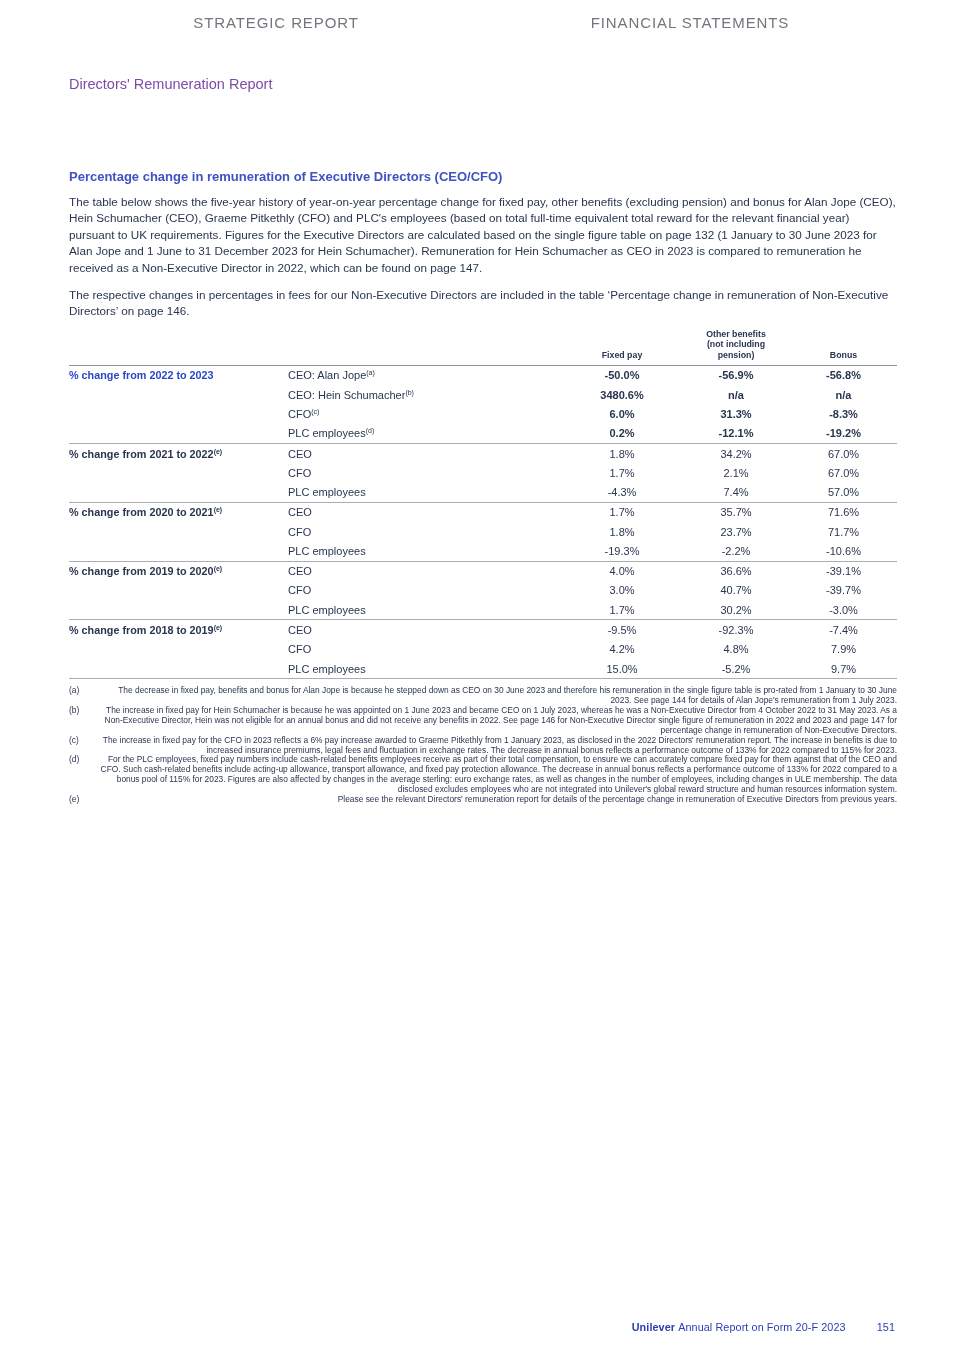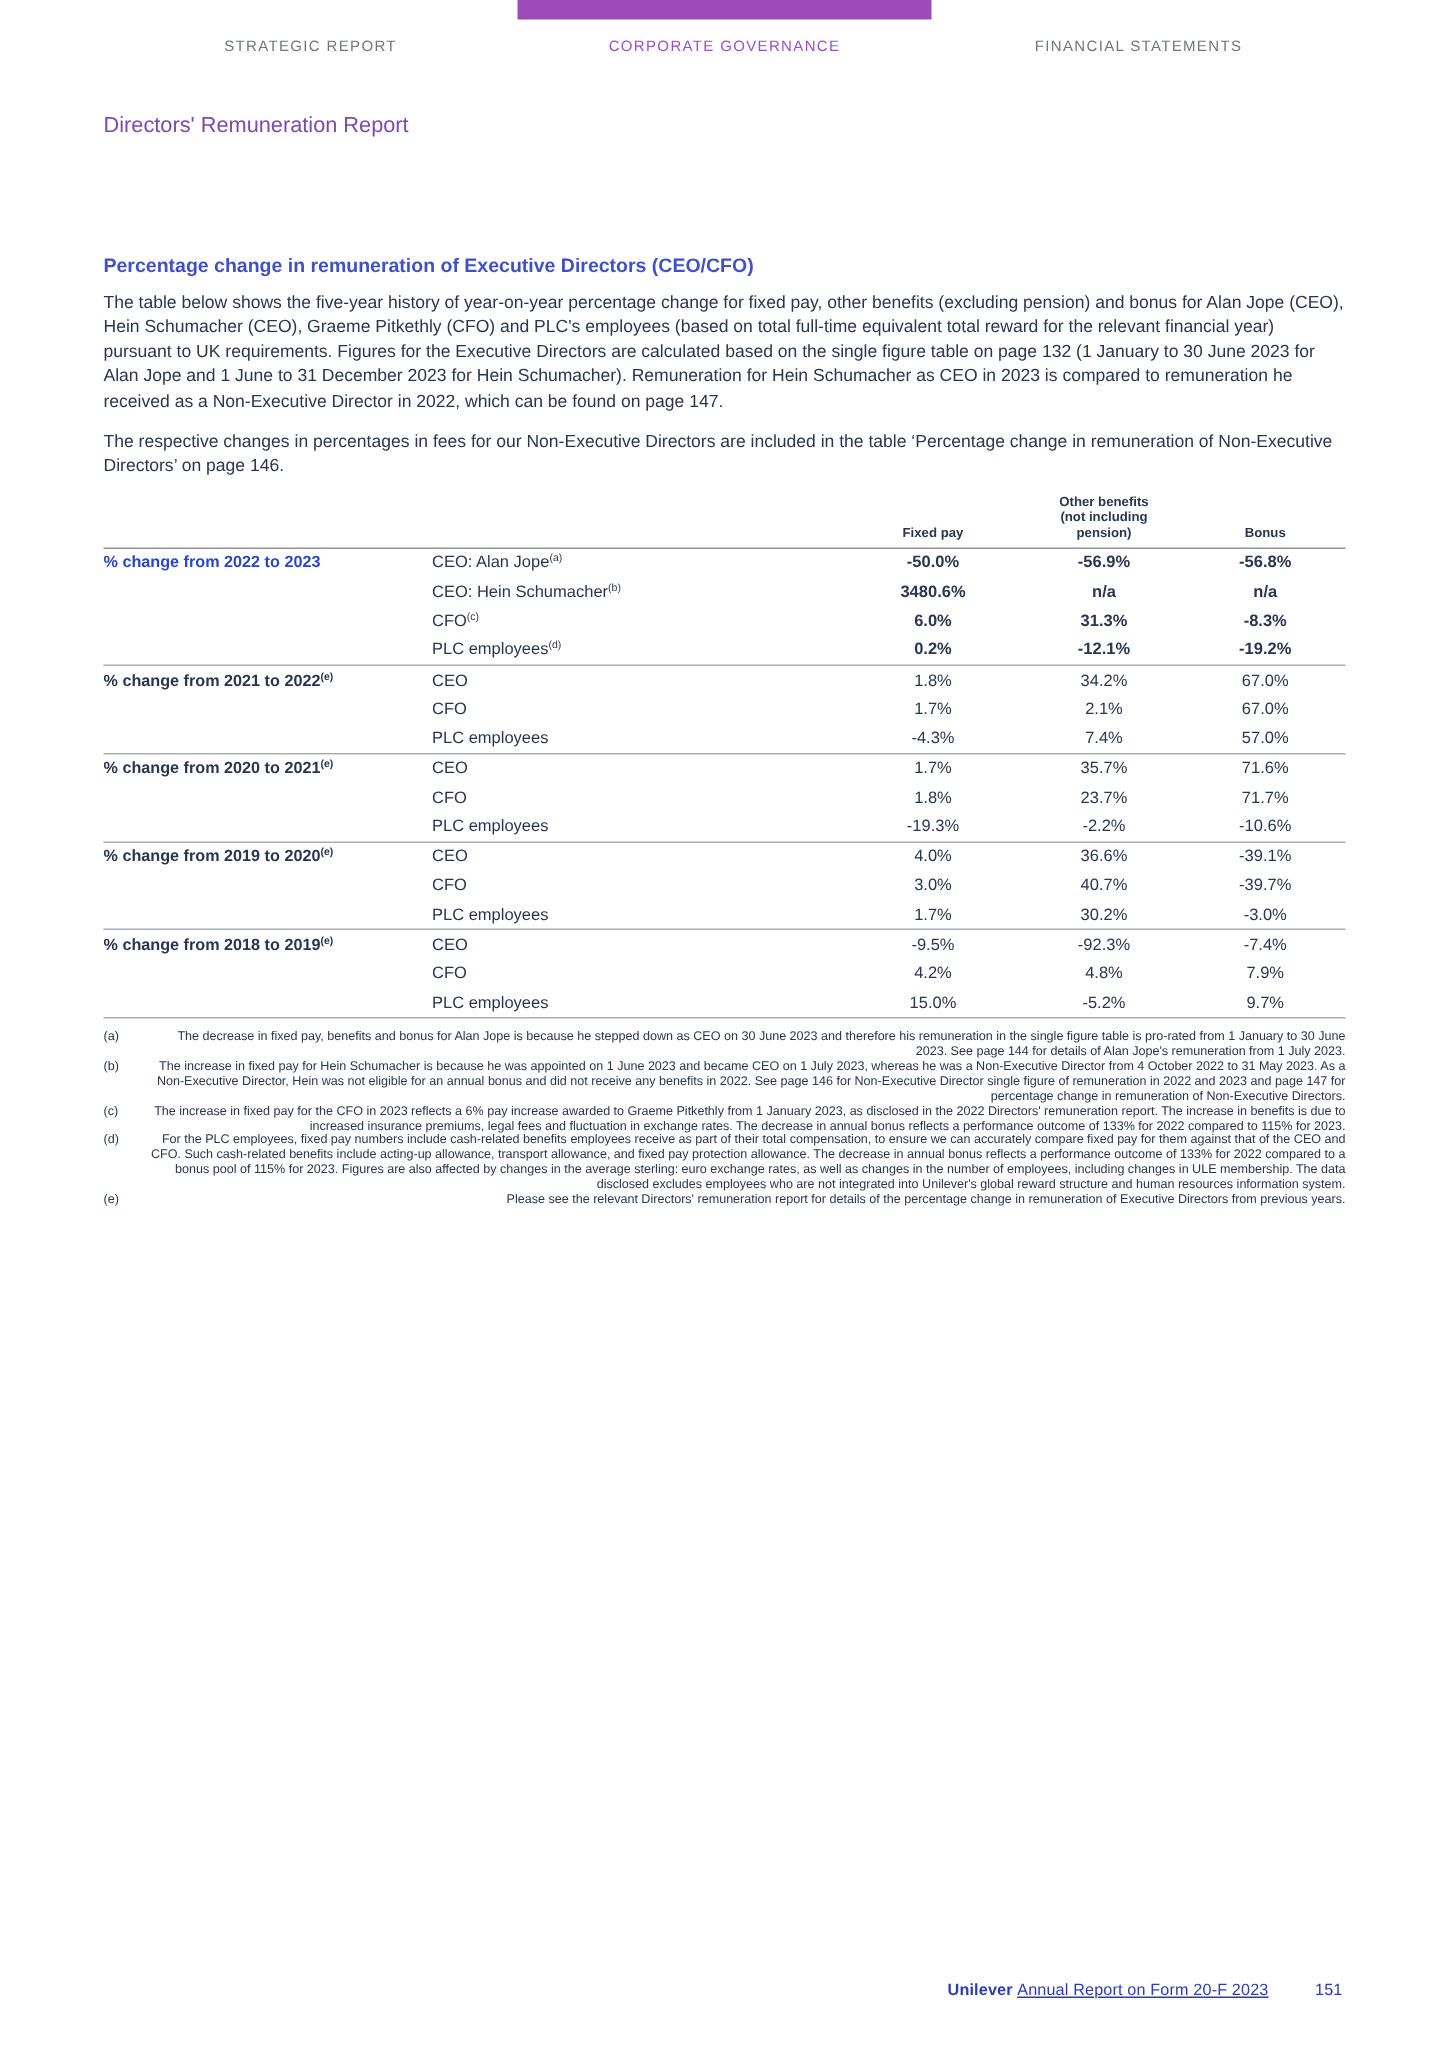--- a/index.html
+++ b/index.html
@@ -13,22 +13,22 @@
     color: #2a3550;
     padding: 0 71px 0 69px;
     overflow: hidden;
   }
   
   .topnav { display: flex; height: 34px; }
   .tab {
     flex: 1;
     position: relative;
     text-align: center;
-    padding-top: 26px;
-    font-size: 10px;
+    padding-top: 14px;
+    font-size: 15px;
     letter-spacing: 0.9px;
     color: #72767c;
     cursor: pointer;
   }
   .tab.active { color: #9d50c5; }
   .tab-indicator {
     position: absolute;
     top: 0; left: 0; right: 0;
     height: 13px;
     background: #9b4cba;
@@ -107,35 +107,31 @@
   
   .footer {
     position: absolute;
     bottom: 32px;
     right: 73px;
     font-size: 10.8px;
     color: #2c3cb4;
     letter-spacing: 0.1px;
   }
   .footer .brand { font-weight: bold; }
-  .footer .footer-title { margin-left: 3px; text-decoration: underline; }
+  .footer .footer-title { margin-left: 3px; }
   .footer .page-num { margin-left: 31px; }
 </style>
 </head>
 <body>
 
 <div class="page">
 
   <div class="topnav">
     <div class="tab">
       <span class="tab-label">STRATEGIC REPORT</span>
-    </div>
-    <div class="tab active">
-      <span class="tab-indicator"></span>
-      <span class="tab-label">CORPORATE GOVERNANCE</span>
     </div>
     <div class="tab">
       <span class="tab-label">FINANCIAL STATEMENTS</span>
     </div>
   </div>
 
   <h1 class="report-title">Directors' Remuneration Report</h1>
 
   <h2 class="section-heading">Percentage change in remuneration of Executive Directors (CEO/CFO)</h2>
 

